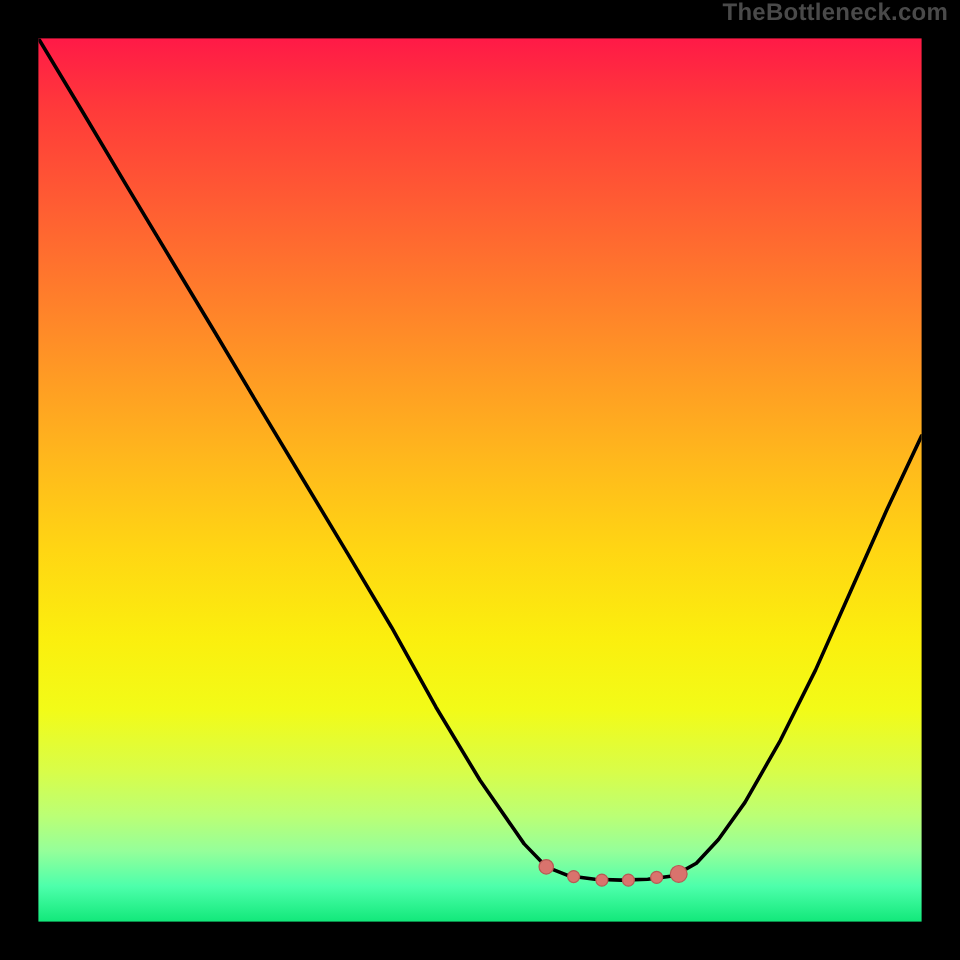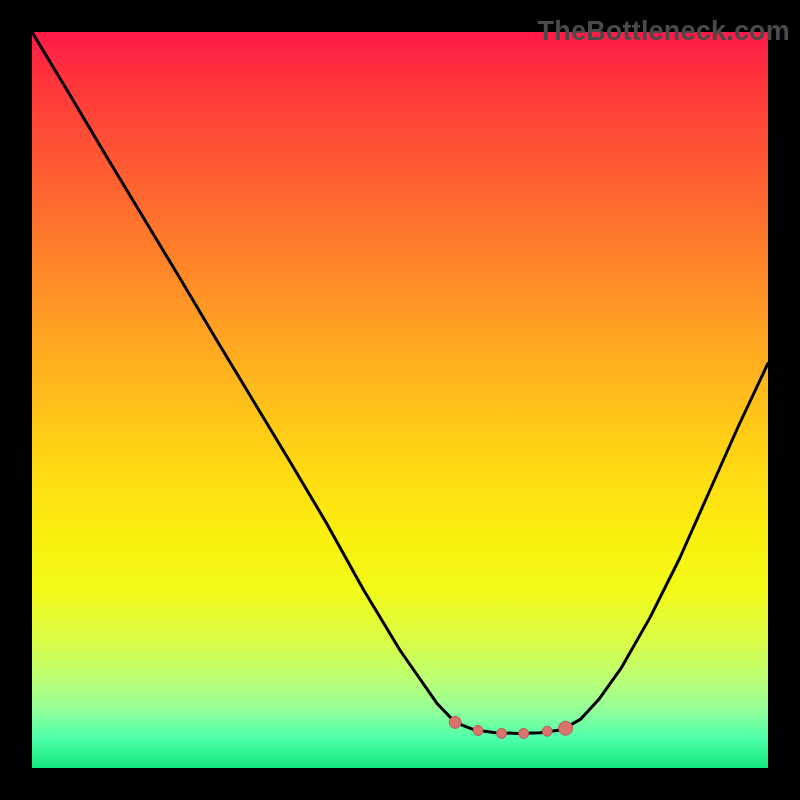--- a/index.html
+++ b/index.html
@@ -5,24 +5,24 @@
   * { margin: 0; padding: 0; box-sizing: border-box; }
   html, body { width: 800px; height: 800px; overflow: hidden; background: #000; }
   .frame {
     position: relative;
     width: 800px;
     height: 800px;
     background: #000;
   }
   .watermark {
     position: absolute;
-    top: 16px;
+    top: 0;
     right: 10px;
     font-family: Arial, Helvetica, sans-serif;
-    font-size: 27px;
+    font-size: 20px;
     font-weight: 600;
     color: #4a4a4a;
     letter-spacing: 0.2px;
     z-index: 10;
     text-align: center;
   }
   .plot {
     position: absolute;
     left: 32px;
     top: 32px;

